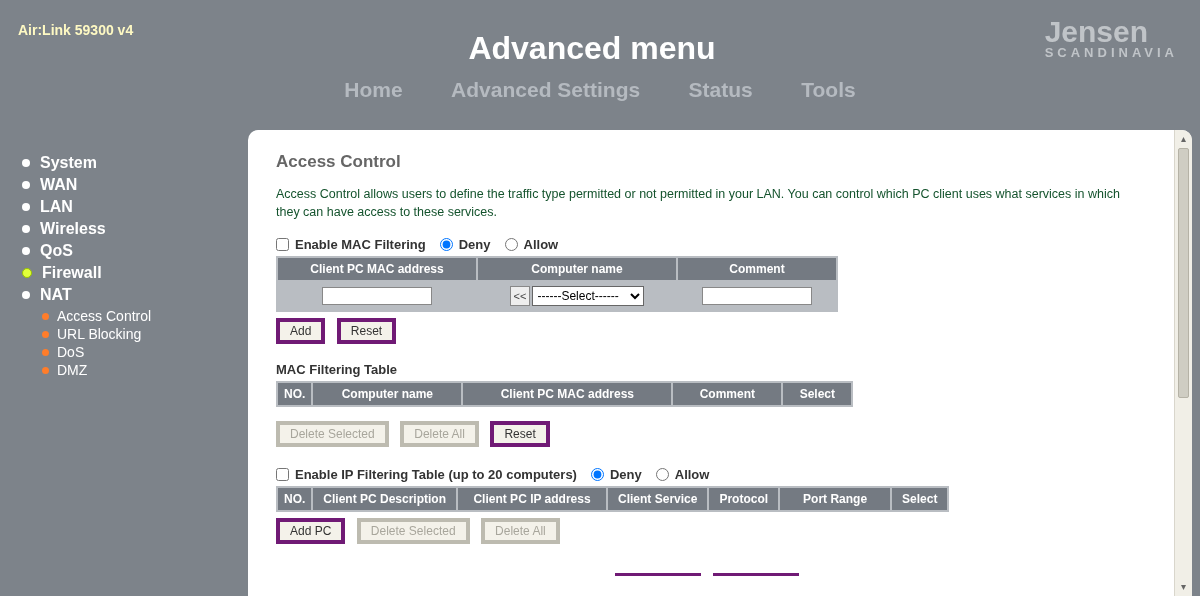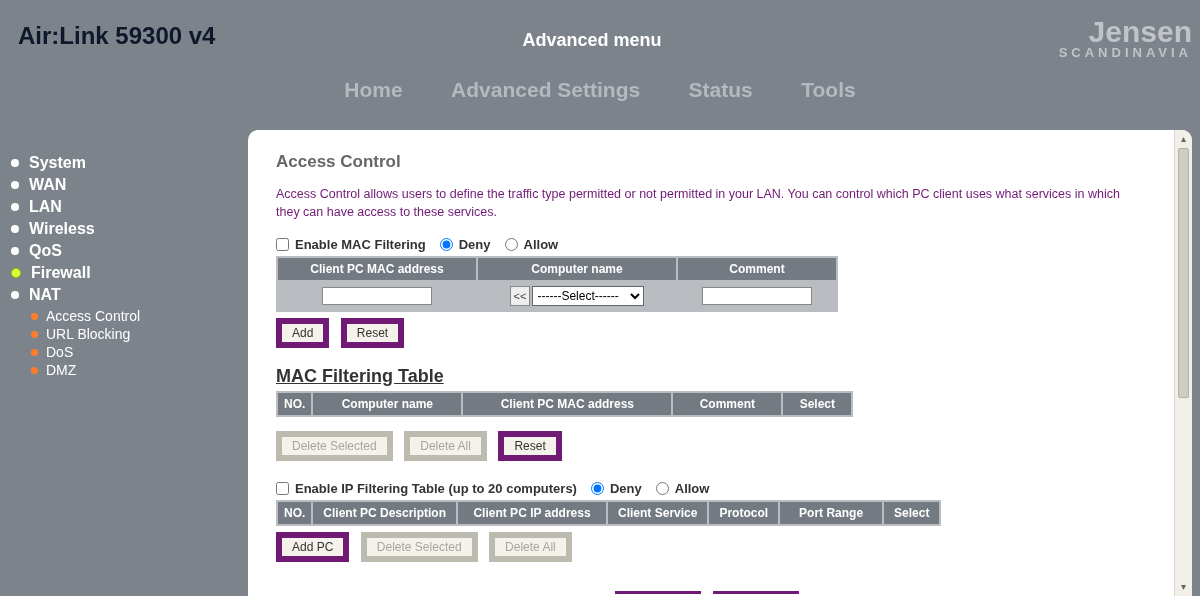--- a/index.html
+++ b/index.html
@@ -13,38 +13,38 @@
   }
   .header {
     color: #fff;
     position: relative;
     height: 130px;
   }
   .product-name {
     position: absolute;
     top: 22px;
     left: 18px;
-    font-size: 24px;
-    font-weight: bold;
-    color: #0f172a;
+    font-size: 14px;
+    font-weight: bold;
+    color: #fef9c3;
   }
   .page-title {
     position: absolute;
     top: 30px;
     left: 0; right: 16px;
     text-align: center;
-    font-size: 18px;
+    font-size: 32px;
     font-weight: bold;
     color: #fff;
   }
   .logo {
     position: absolute;
     top: 18px;
-    right: 8px;
-    text-align: right;
+    right: 22px;
+    text-align: left;
     color: #c0c4c8;
   }
   .logo .brand { font-size: 30px; font-weight: bold; letter-spacing: 0px; line-height: 0.9; }
   .logo .sub { font-size: 13px; letter-spacing: 4px; font-weight: bold; }
   .topnav {
     position: absolute;
     top: 78px;
     left: 0; right: 0;
     text-align: center;
   }
@@ -58,21 +58,21 @@
   }
   .layout {
     display: flex;
     flex-direction: row;
     position: absolute;
     top: 130px;
     left: 0; right: 0; bottom: 0;
   }
   .sidebar {
     width: 248px;
-    padding: 20px 0 0 11px;
+    padding: 20px 0 0 22px;
     color: #fff;
     font-size: 16px;
   }
   .sidebar .top-item {
     font-weight: bold;
     margin: 4px 0;
     cursor: pointer;
     display: flex;
     align-items: center;
   }
@@ -151,21 +151,21 @@
   .scrollbar .arrow.down { bottom: 2px; }
   h2.section-title {
     font-size: 17px;
     color: #666;
     font-weight: bold;
     margin-bottom: 14px;
   }
   p.desc {
     line-height: 1.4;
     margin-bottom: 4px;
-    color: #701a75;
+    color: #14532d;
   }
   .ctrl-row {
     margin-top: 16px;
     font-weight: bold;
     display: flex;
     align-items: center;
     font-size: 13px;
     color: #333;
   }
   .ctrl-row input[type=checkbox], .ctrl-row input[type=radio] { margin-right: 6px; }
@@ -200,40 +200,39 @@
     background: #fff;
   }
   select.sel {
     border: 1px solid #666;
     height: 20px;
     font-size: 12px;
     background: #fff;
   }
   .btn {
     background: #f4f2ea;
-    border: 6px solid #701a75;
+    border: 4px solid #701a75;
     padding: 2px 10px;
     font-size: 12px;
     cursor: pointer;
     color: #333;
     margin-right: 8px;
   }
   .btn:disabled, .btn.disabled {
     color: #a8a69c;
     border-color: #bdbbb0;
     cursor: default;
   }
   .btnrow { margin-top: 6px; }
   .subheading {
     font-weight: bold;
-    font-size: 18px;
+    font-size: 13px;
     margin-top: 18px;
     margin-bottom: 4px;
     color: #333;
-    text-decoration: underline;
   }
   .inline-select-wrap { display:inline-flex; align-items:center; }
   .arrow-btn {
     border:1px solid #888; background:#eee; font-size:11px; padding:0 3px; height:20px; line-height:18px; margin-right:2px; cursor:pointer;
   }
   .footer-btns {
     text-align: center;
     margin-top: 18px;
     overflow: hidden;
     height: 14px;
@@ -374,21 +373,21 @@
         </label>
       </div>
       <table class="grid">
         <tbody>
             <tr>
           <th class="no">NO.</th>
           <th style="width:124px">Client PC Description</th>
           <th style="width:150px">Client PC IP address</th>
           <th style="width:100px">Client Service</th>
           <th style="width:70px">Protocol</th>
-          <th style="width:104px">Port Range</th>
+          <th style="width:112px">Port Range</th>
           <th style="width:55px">Select</th>
         </tr>
       </tbody>
         </table>
       <div class="btnrow">
         <button class="btn">Add PC</button>
         <button class="btn disabled" disabled="">Delete Selected</button>
         <button class="btn disabled" disabled="">Delete All</button>
       </div>
 

